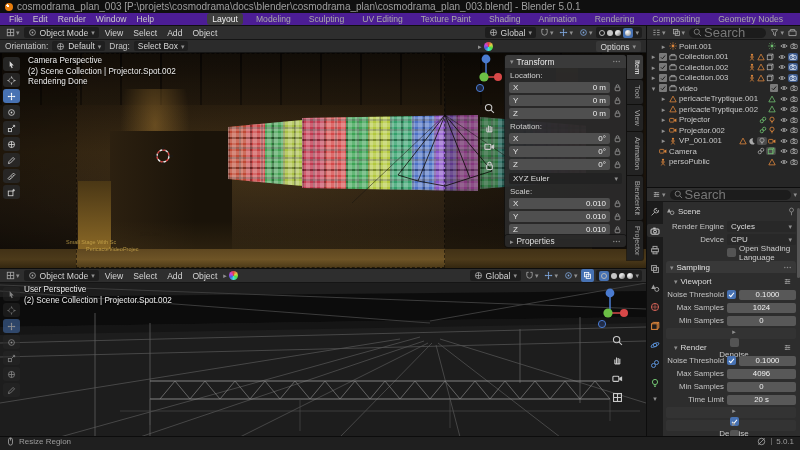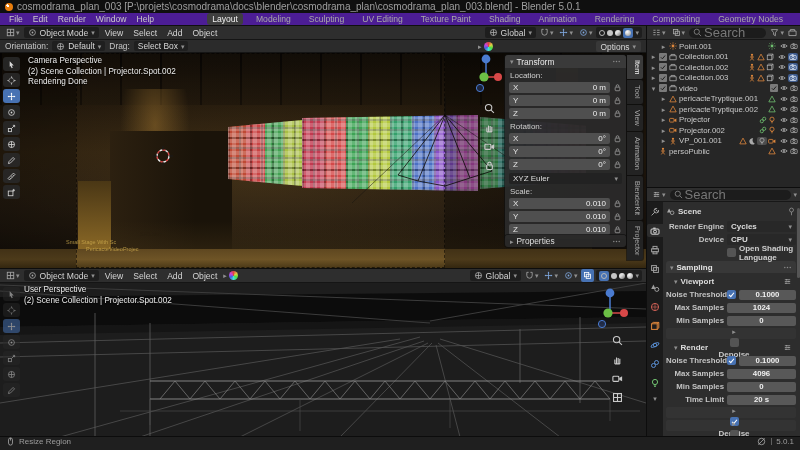--- a/index.html
+++ b/index.html
@@ -120,21 +120,21 @@
   .gn{color:#6fbf6f;}
   .gy{color:#a9a9a9;}
   .bx{background:#4c4c4c;border-radius:2px;padding:0 1px;display:flex;}
   .hl{background:#3d5a8c;border-radius:2px;padding:0 1px;display:flex;}
   .ocb{width:8px;height:8px;background:#7a7a7a;border-radius:1px;color:#1c1c1c;display:flex;align-items:center;justify-content:center;flex:none;}
   .ocb svg{width:6px;height:6px;}
   .ind1{padding-left:3px;}
   .ind2{padding-left:13px;}
   
   #properties{flex:1;display:flex;flex-direction:column;background:#2d2d2d;}
-  #pbody{flex:1;display:flex;min-height:0;font-weight:bold;}
+  #pbody{flex:1;display:flex;min-height:0;}
   #ptabs{width:16px;background:#1b1b1b;display:flex;flex-direction:column;align-items:center;padding-top:3px;gap:6px;}
   .ptab{width:16px;height:13px;display:flex;align-items:center;justify-content:center;color:#9e9e9e;}
   .ptab svg{width:10px;height:10px;}
   .ptab.act{background:#2d2d2d;border-radius:2px 0 0 2px;color:#d8d8d8;}
   #pcontent{flex:1;padding:3px 4px 0 3px;font-size:8px;position:relative;min-width:0;}
   .pbread{display:flex;align-items:center;gap:3px;color:#dcdcdc;height:13px;margin-bottom:3px;}
   .pbread .pin{margin-left:auto;color:#8f8f8f;display:flex;}
   .prow{display:flex;align-items:center;height:11px;margin-bottom:2px;gap:3px;}
   .plab{width:58px;text-align:right;color:#c4c4c4;flex:none;white-space:nowrap;font-size:7.8px;}
   .pfield{flex:1;background:#585858;border-radius:2px;height:10px;line-height:10px;text-align:center;color:#f0f0f0;font-size:7.8px;min-width:0;}
@@ -1088,20 +1088,45 @@
                 <use href="#s-eye"></use>
               </svg>
               <svg class="oi gy">
                 <use href="#s-cam"></use>
               </svg>
             </span>
           </div>
         <div class="orow ind1">
             <span class="tw"></span>
             <svg class="oi o">
+              <use href="#s-movie"></use>
+            </svg>
+            <span class="olb">Camera</span>
+            <span class="oex">
+              <svg class="oi gy">
+                <use href="#s-link"></use>
+              </svg>
+              <span class="bx">
+                <svg class="oi gn">
+                  <use href="#s-cube"></use>
+                </svg>
+              </span>
+            </span>
+            <span class="ovis">
+              <svg class="oi gy">
+                <use href="#s-eye"></use>
+              </svg>
+              <svg class="oi gy">
+                <use href="#s-cam"></use>
+              </svg>
+            </span>
+          </div>
+        <div class="orow ind1">
+            <span class="tw"></span>
+            <svg class="oi o">
               <use href="#s-person"></use>
             </svg>
             <span class="olb">persoPublic</span>
             <span class="oex">
               <svg class="oi o">
                 <use href="#s-tri"></use>
               </svg>
             </span>
             <span class="ovis">
               <svg class="oi gy">

